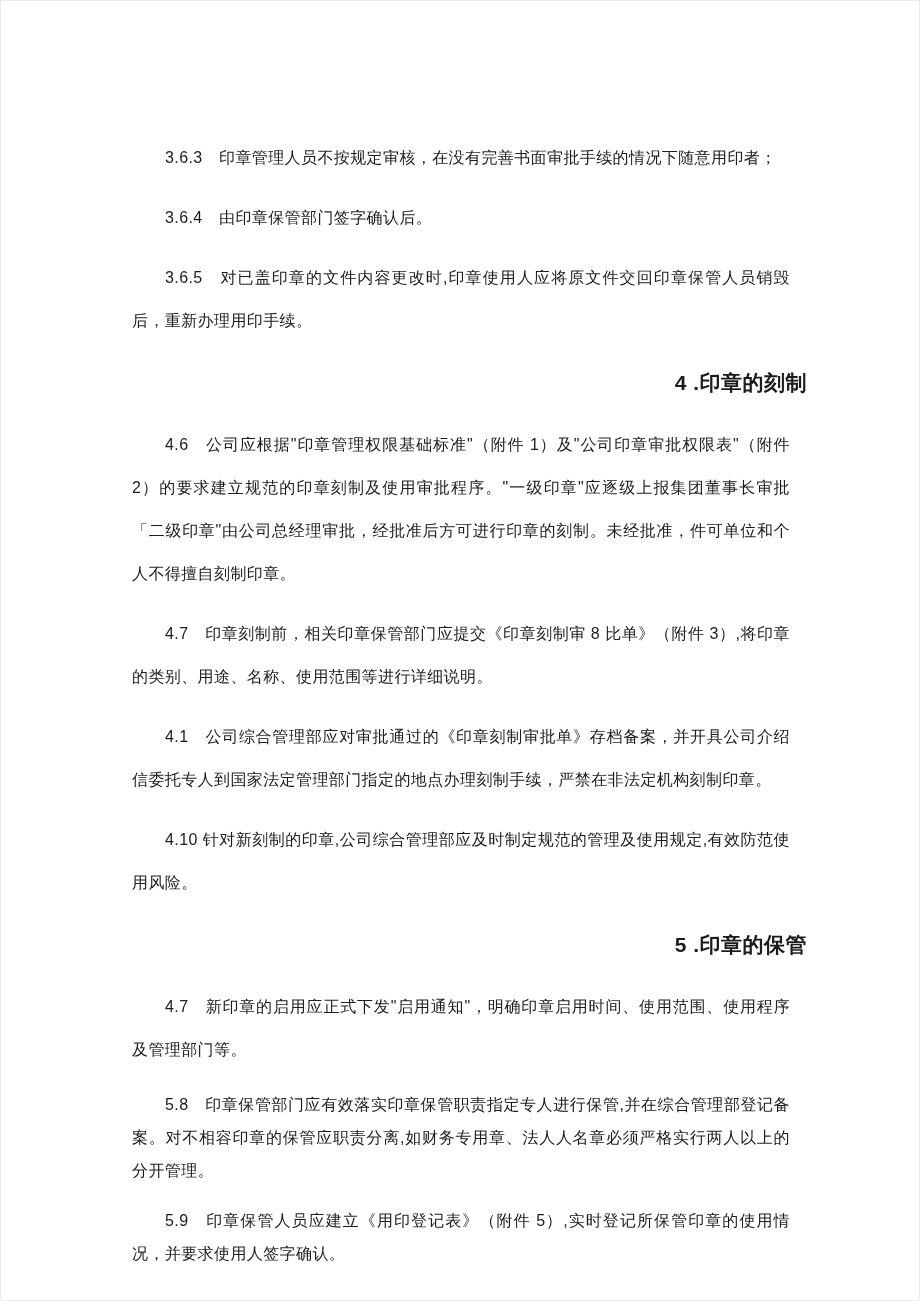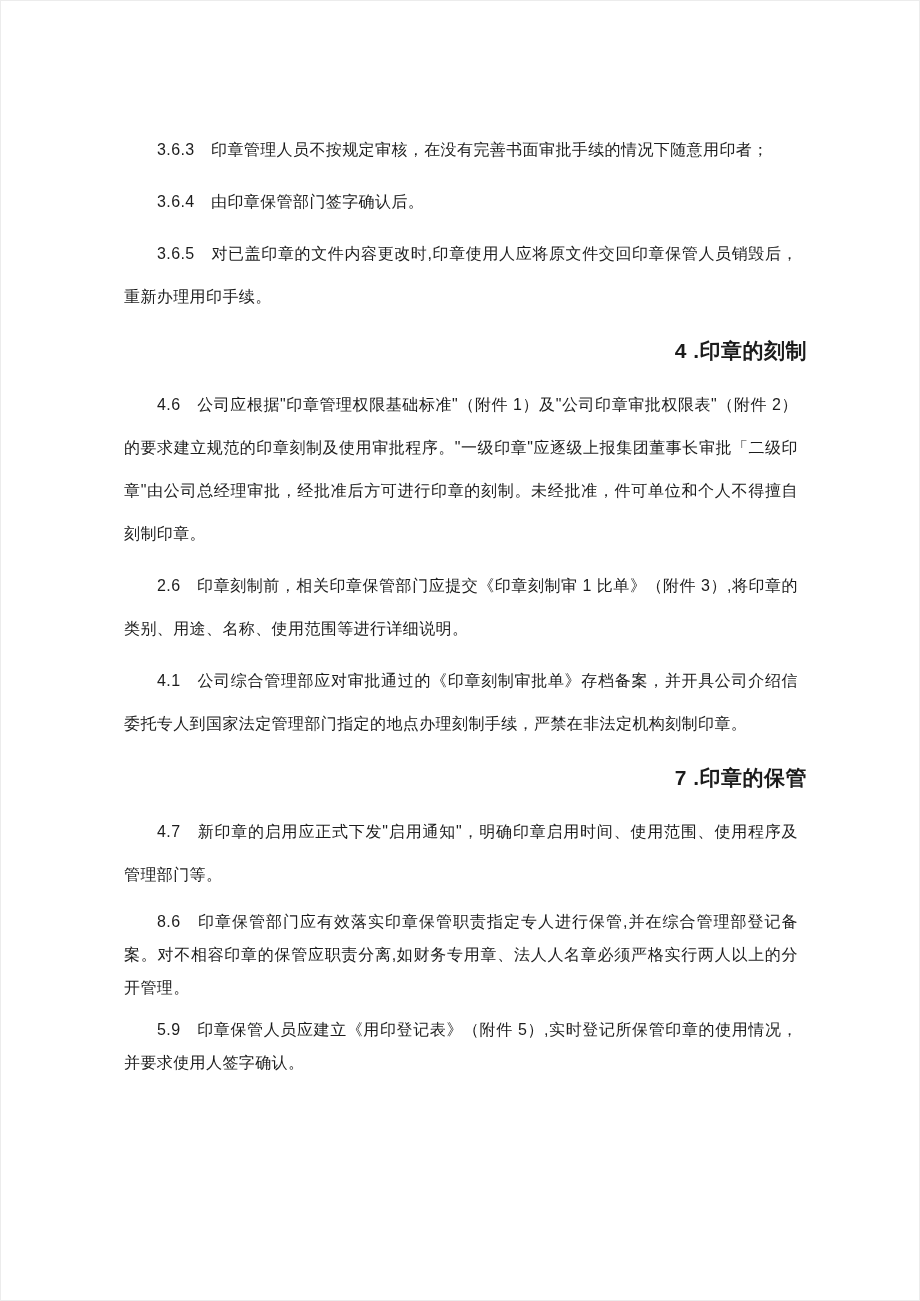--- a/index.html
+++ b/index.html
@@ -16,21 +16,21 @@
     border: 1px solid #ececec;
     padding: 118px 112px 0 114px;
     color: #1c1c1c;
     font-family: "Liberation Sans", "DejaVu Sans", sans-serif;
     overflow: hidden;
     position: relative;
   }
   .para {
     font-size: 16px;
     line-height: 43px;
-    margin: 9px;
+    margin: 17px;
     text-align: justify;
     text-indent: 33px;
     letter-spacing: 0.4px;
     word-break: break-all;
   }
   .para.tight {
     line-height: 33px;
   }
   .heading {
     font-size: 21px;
@@ -44,19 +44,20 @@
 </style>
 </head>
 <body>
 
 <div class="page">
   <p class="para">3.6.3　印章管理人员不按规定审核，在没有完善书面审批手续的情况下随意用印者；</p>
   <p class="para">3.6.4　由印章保管部门签字确认后。</p>
   <p class="para">3.6.5　对已盖印章的文件内容更改时,印章使用人应将原文件交回印章保管人员销毁后，重新办理用印手续。</p>
   <h2 class="heading">4 .印章的刻制</h2>
   <p class="para">4.6　公司应根据"印章管理权限基础标准"（附件 1）及"公司印章审批权限表"（附件 2）的要求建立规范的印章刻制及使用审批程序。"一级印章"应逐级上报集团董事长审批「二级印章"由公司总经理审批，经批准后方可进行印章的刻制。未经批准，件可单位和个人不得擅自刻制印章。</p>
-  <p class="para">2.6　印章刻制前，相关印章保管部门应提交《印章刻制审 1 比单》（附件 3）,将印章的类别、用途、名称、使用范围等进行详细说明。</p>
+  <p class="para">4.7　印章刻制前，相关印章保管部门应提交《印章刻制审 8 比单》（附件 3）,将印章的类别、用途、名称、使用范围等进行详细说明。</p>
   <p class="para">4.1　公司综合管理部应对审批通过的《印章刻制审批单》存档备案，并开具公司介绍信委托专人到国家法定管理部门指定的地点办理刻制手续，严禁在非法定机构刻制印章。</p>
-  <h2 class="heading">7 .印章的保管</h2>
+  <p class="para">4.10 针对新刻制的印章,公司综合管理部应及时制定规范的管理及使用规定,有效防范使用风险。</p>
+  <h2 class="heading">5 .印章的保管</h2>
   <p class="para">4.7　新印章的启用应正式下发"启用通知"，明确印章启用时间、使用范围、使用程序及管理部门等。</p>
-  <p class="para tight">8.6　印章保管部门应有效落实印章保管职责指定专人进行保管,并在综合管理部登记备案。对不相容印章的保管应职责分离,如财务专用章、法人人名章必须严格实行两人以上的分开管理。</p>
+  <p class="para tight">5.8　印章保管部门应有效落实印章保管职责指定专人进行保管,并在综合管理部登记备案。对不相容印章的保管应职责分离,如财务专用章、法人人名章必须严格实行两人以上的分开管理。</p>
   <p class="para tight">5.9　印章保管人员应建立《用印登记表》（附件 5）,实时登记所保管印章的使用情况，并要求使用人签字确认。</p>
 </div>
 
 </body></html>

